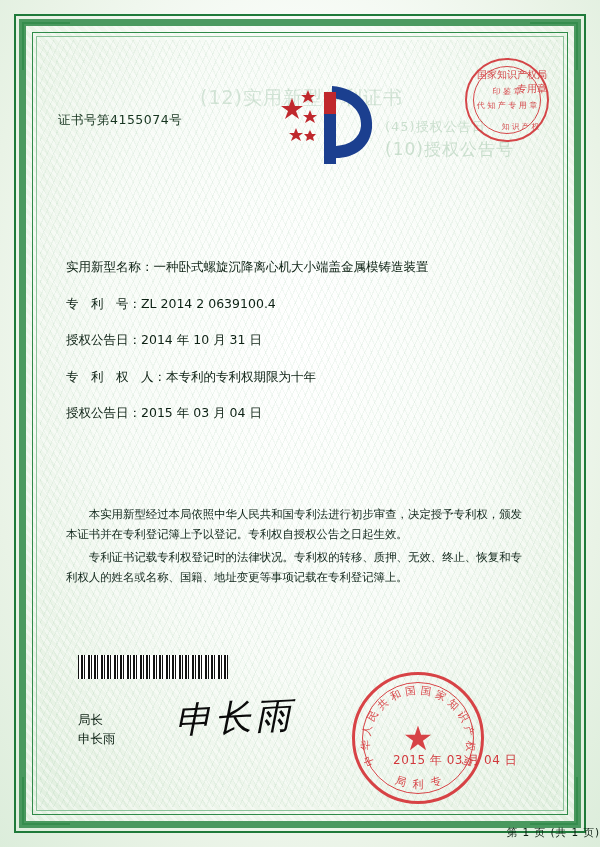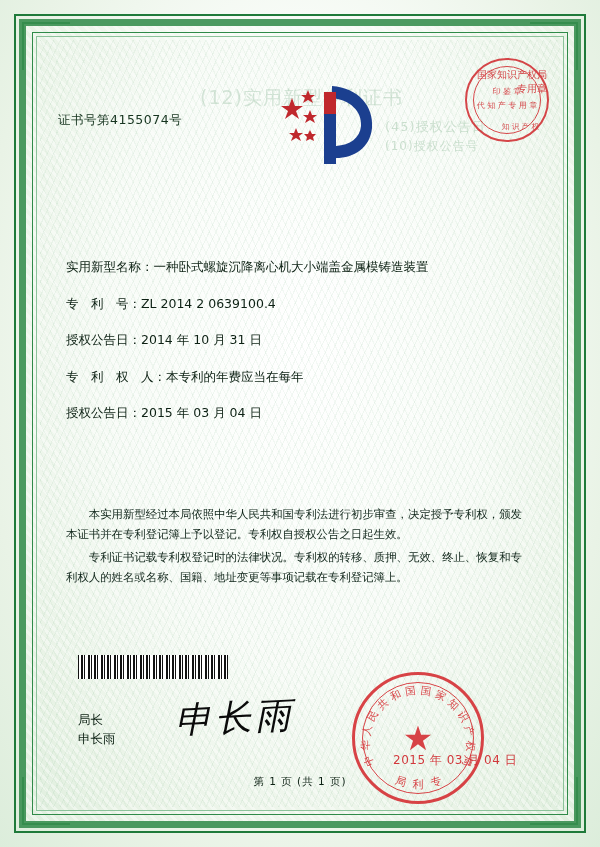--- a/index.html
+++ b/index.html
@@ -93,21 +93,21 @@
   .ghost-title {
     left: 385px;
     top: 118px;
     font-size: 13px;
     letter-spacing: 1px;
     color: rgba(150,190,160,.45);
   }
   .ghost-title2 {
     left: 385px;
     top: 138px;
-    font-size: 12px;
+    font-size: 17px;
     letter-spacing: 1px;
     color: rgba(150,190,160,.45);
   }
 
   
   .emblem {
     position: absolute;
     left: 262px;
     top: 78px;
     width: 128px;
@@ -311,22 +311,22 @@
     font-size: 12px;
     color: #cf2429;
     letter-spacing: .5px;
     opacity: .9;
   }
 
   
   .footer {
     position: absolute;
     left: 0; right: 0;
-    top: 775px;
-    text-align: center;
+    top: 826px;
+    text-align: right;
     font-size: 10.5px;
     color: #0d2114;
     letter-spacing: 1px;
   }
 </style>
 </head>
 <body>
 
 <div id="certificate">
 
@@ -369,21 +369,21 @@
     <div class="field-row">
       <span class="field-label">实用新型名称：</span><span class="field-value">一种卧式螺旋沉降离心机大小端盖金属模铸造装置</span>
     </div>
     <div class="field-row">
       <span class="field-label">专　利　号：</span><span class="field-value">ZL 2014 2 0639100.4</span>
     </div>
     <div class="field-row">
       <span class="field-label">授权公告日：</span><span class="field-value">2014 年 10 月 31 日</span>
     </div>
     <div class="field-row">
-      <span class="field-label">专　利　权　人：</span><span class="field-value">本专利的年费应当在每年</span>
+      <span class="field-label">专　利　权　人：</span><span class="field-value">本专利的专利权期限为十年</span>
     </div>
     <div class="field-row">
       <span class="field-label">授权公告日：</span><span class="field-value">2015 年 03 月 04 日</span>
     </div>
   </div>
 
   <div class="body-text">
     <p>本实用新型经过本局依照中华人民共和国专利法进行初步审查，决定授予专利权，颁发本证书并在专利登记簿上予以登记。专利权自授权公告之日起生效。</p>
     <p>专利证书记载专利权登记时的法律状况。专利权的转移、质押、无效、终止、恢复和专利权人的姓名或名称、国籍、地址变更等事项记载在专利登记簿上。</p>
   </div>

